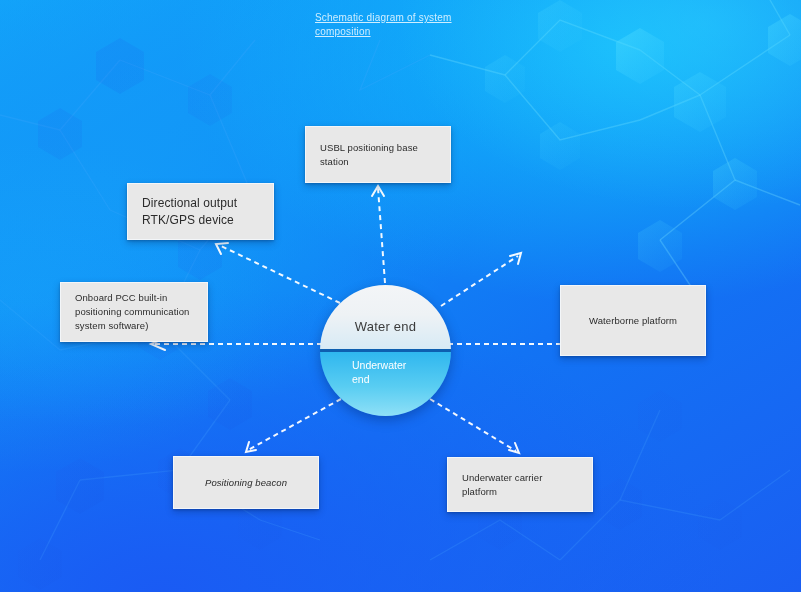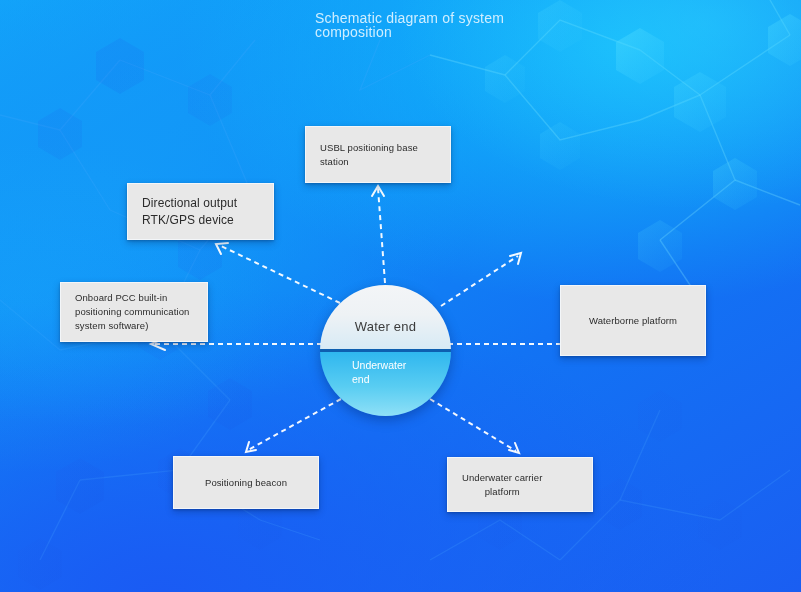--- a/index.html
+++ b/index.html
@@ -36,24 +36,25 @@
       radial-gradient(ellipse 45% 40% at 3% 52%, rgba(30,180,255,0.22) 0%, rgba(30,180,255,0) 70%);
   }
 
   
   #title {
     position: absolute;
     left: 315px;
     top: 11px;
     width: 210px;
     color: #cfeeff;
-    font-size: 14px;
+    font-size: 10px;
     line-height: 14px;
     letter-spacing: .2px;
     white-space: pre-line;
+    text-decoration: underline;
   }
 
   
   #links {
     position: absolute;
     inset: 0;
     width: 801px;
     height: 592px;
     pointer-events: none;
   }
@@ -78,22 +79,22 @@
   }
   .node.center-text { justify-content: center; text-align: center; }
   .node.center-text .label { text-align: left; }
 
   #node-usbl        { left: 305px; top: 126px; width: 146px; height: 57px; }
   #node-rtk         { left: 127px; top: 183px; width: 147px; height: 57px; }
   #node-rtk .label  { font-size: 12px; line-height: 17px; }
   #node-power       { left: 495px; top: 198px; width: 145px; height: 53px; }
   #node-pcc         { left: 60px;  top: 282px; width: 148px; height: 60px; }
   #node-waterborne  { left: 560px; top: 285px; width: 146px; height: 71px; }
-  #node-beacon      { left: 173px; top: 456px; width: 146px; height: 53px; }
-  #node-carrier     { left: 447px; top: 457px; width: 146px; height: 55px; text-align: center; }
+  #node-beacon      { left: 173px; top: 456px; width: 146px; height: 53px; font-style: italic; }
+  #node-carrier     { left: 447px; top: 457px; width: 146px; height: 55px; }
 
   
   #hub {
     position: absolute;
     left: 320px;
     top: 285px;
     width: 131px;
     height: 131px;
     border-radius: 50%;
     overflow: hidden;

